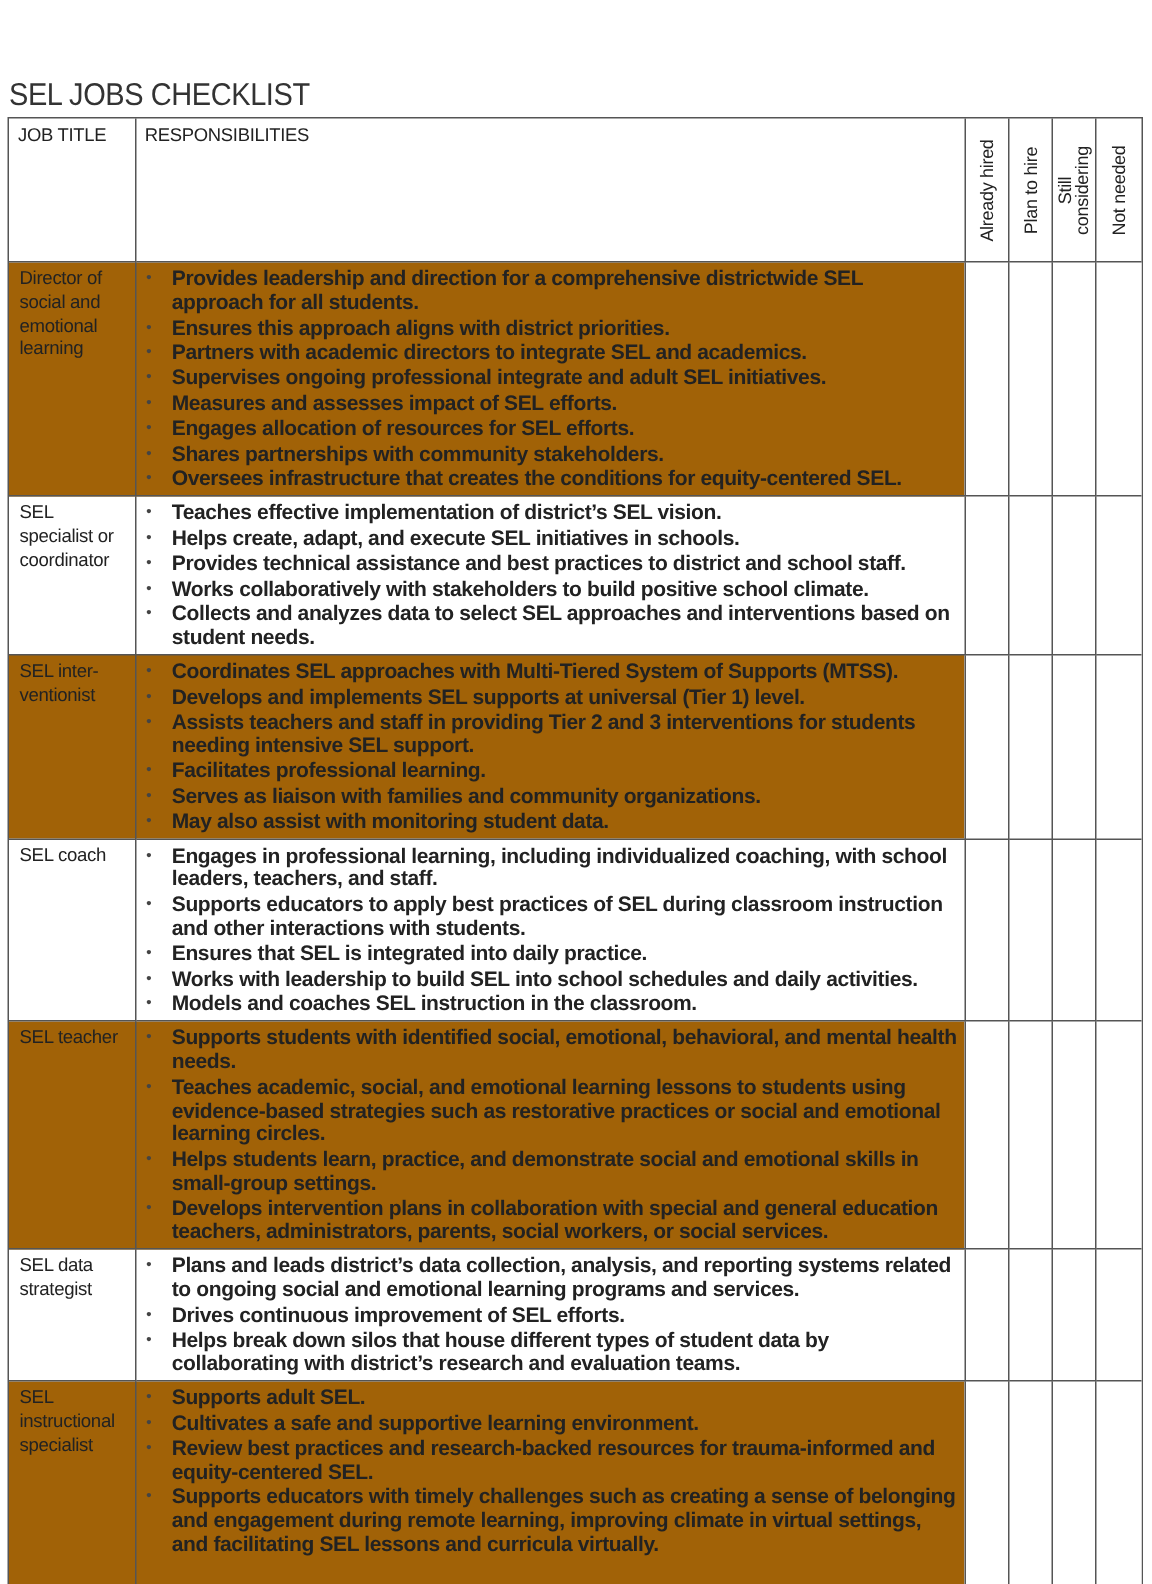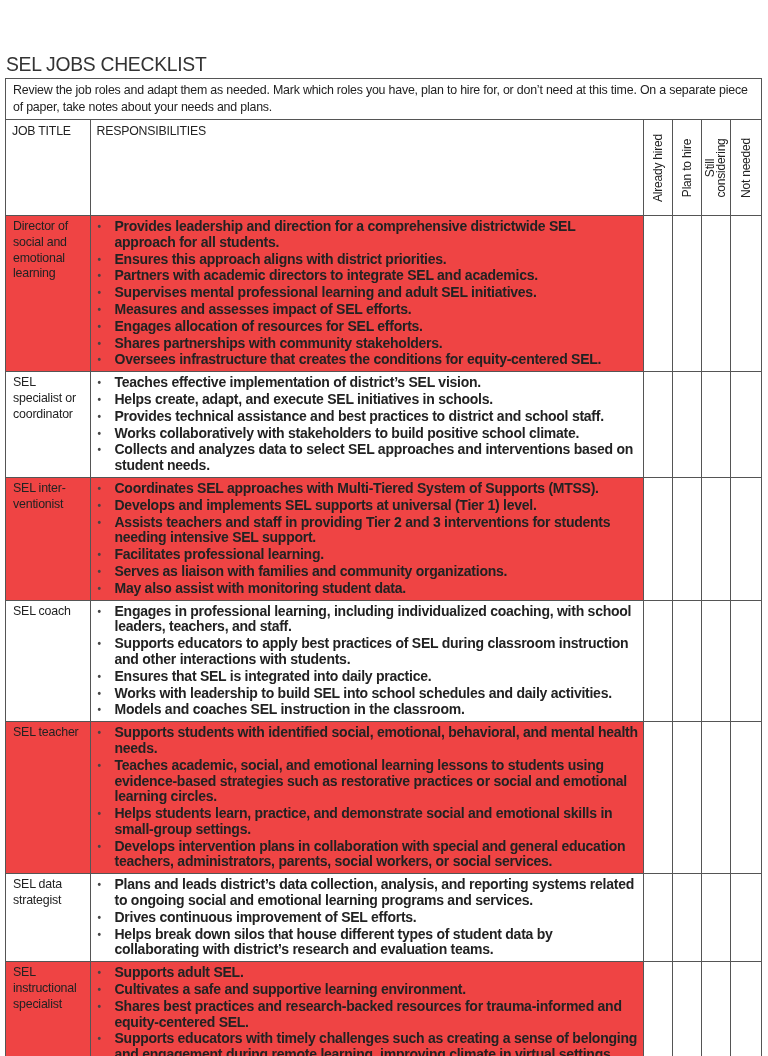--- a/index.html
+++ b/index.html
@@ -11,33 +11,32 @@
   td,th{border:1px solid #555;vertical-align:top;padding:0;}
   tr td:first-child, tr th:first-child{border-left:none;}
   tr td:last-child, tr th:last-child{border-right:none;}
   tr:last-child td{border-bottom:none;}
   thead th{border-top:none;height:87px;font-size:12.3px;font-weight:normal;text-align:left;padding:4px 6px;letter-spacing:-0.2px;}
   th.rot{padding:0;position:relative;font-weight:normal;}
   th.rot .lbl{position:absolute;left:50%;bottom:6px;transform:translateX(-50%) rotate(-90deg);transform-origin:center;white-space:nowrap;font-size:12px;line-height:12px;text-align:center;width:80px;height:26px;display:flex;flex-direction:column;justify-content:center;align-items:center;}
   th.rot .lbl{bottom:34px;}
   td.job{font-size:12.4px;line-height:15.8px;padding:3px 7px;letter-spacing:-0.2px;}
   td.resp{padding:3px 4px 2px 4px;}
-  tr.shaded td.job, tr.shaded td.resp{background:#ef4444;}
+  tr.shaded td.job, tr.shaded td.resp{background:#a16207;}
   ul{list-style:none;margin:0;padding:0;}
   li{position:relative;padding-left:20px;font-size:14px;line-height:15.8px;margin-bottom:1px;letter-spacing:-0.25px;font-weight:bold;}
   li::before{content:"•";position:absolute;left:3px;top:0;font-size:10px;color:#444;}
   td.chk{background:#fff;}
 </style>
 </head>
 <body>
 
 <div class="title">SEL JOBS CHECKLIST</div>
 
 <div class="frame">
-  <div class="intro">Review the job roles and adapt them as needed. Mark which roles you have, plan to hire for, or don’t need at this time. On a separate piece of paper, take notes about your needs and plans.</div>
   <table>
     <colgroup>
       <col style="width:84px">
       <col style="width:553px">
       <col style="width:29px">
       <col style="width:29px">
       <col style="width:29px">
       <col style="width:31px">
     </colgroup>
     <thead>
@@ -59,21 +58,21 @@
       </tr>
     </thead>
     <tbody id="rows">
         <tr class="shaded" style="height: 155px;">
           <td class="job">Director of social and emotional learning</td>
           <td class="resp">
             <ul>
               <li>Provides leadership and direction for a comprehensive districtwide SEL approach for all students.</li>
               <li>Ensures this approach aligns with district priorities.</li>
               <li>Partners with academic directors to integrate SEL and academics.</li>
-              <li>Supervises mental professional learning and adult SEL initiatives.</li>
+              <li>Supervises ongoing professional integrate and adult SEL initiatives.</li>
               <li>Measures and assesses impact of SEL efforts.</li>
               <li>Engages allocation of resources for SEL efforts.</li>
               <li>Shares partnerships with community stakeholders.</li>
               <li>Oversees infrastructure that creates the conditions for equity-centered SEL.</li>
             </ul>
           </td>
           <td class="chk"></td>
           <td class="chk"></td>
           <td class="chk"></td>
           <td class="chk"></td>
@@ -155,21 +154,21 @@
           <td class="chk"></td>
           <td class="chk"></td>
           <td class="chk"></td>
         </tr>
         <tr class="shaded" style="height: 152px; padding-left: 33px;">
           <td class="job">SEL instructional specialist</td>
           <td class="resp">
             <ul>
               <li>Supports adult SEL.</li>
               <li>Cultivates a safe and supportive learning environment.</li>
-              <li>Shares best practices and research-backed resources for trauma-informed and equity-centered SEL.</li>
+              <li>Review best practices and research-backed resources for trauma-informed and equity-centered SEL.</li>
               <li>Supports educators with timely challenges such as creating a sense of belonging and engagement during remote learning, improving climate in virtual settings, and facilitating SEL lessons and curricula virtually.</li>
             </ul>
           </td>
           <td class="chk"></td>
           <td class="chk"></td>
           <td class="chk"></td>
           <td class="chk"></td>
         </tr>
       </tbody>
   </table>

